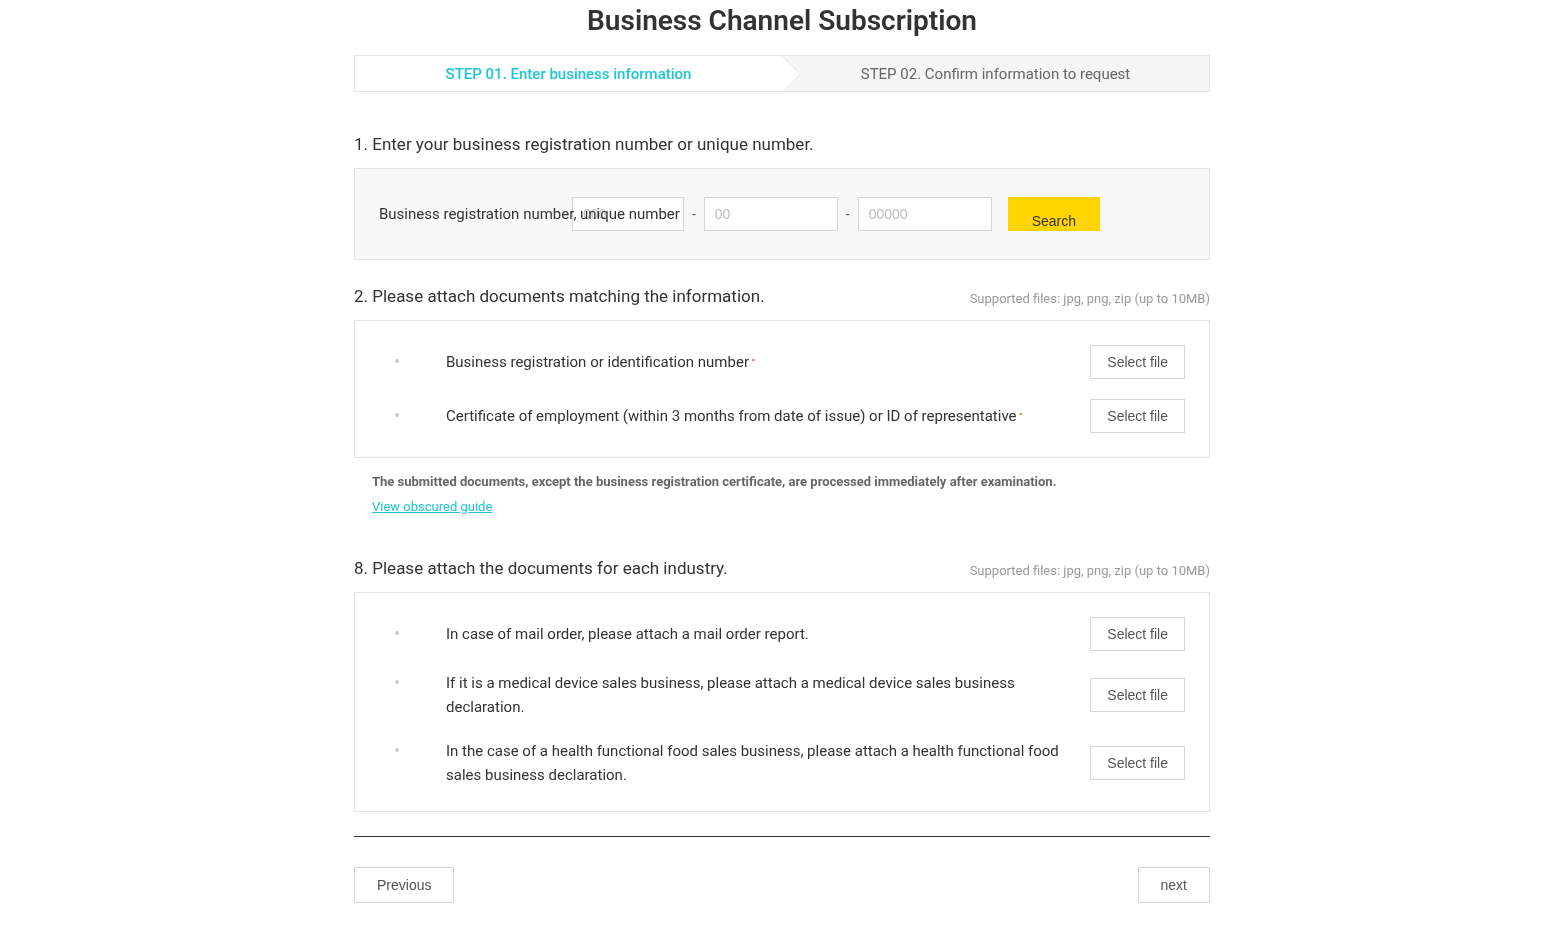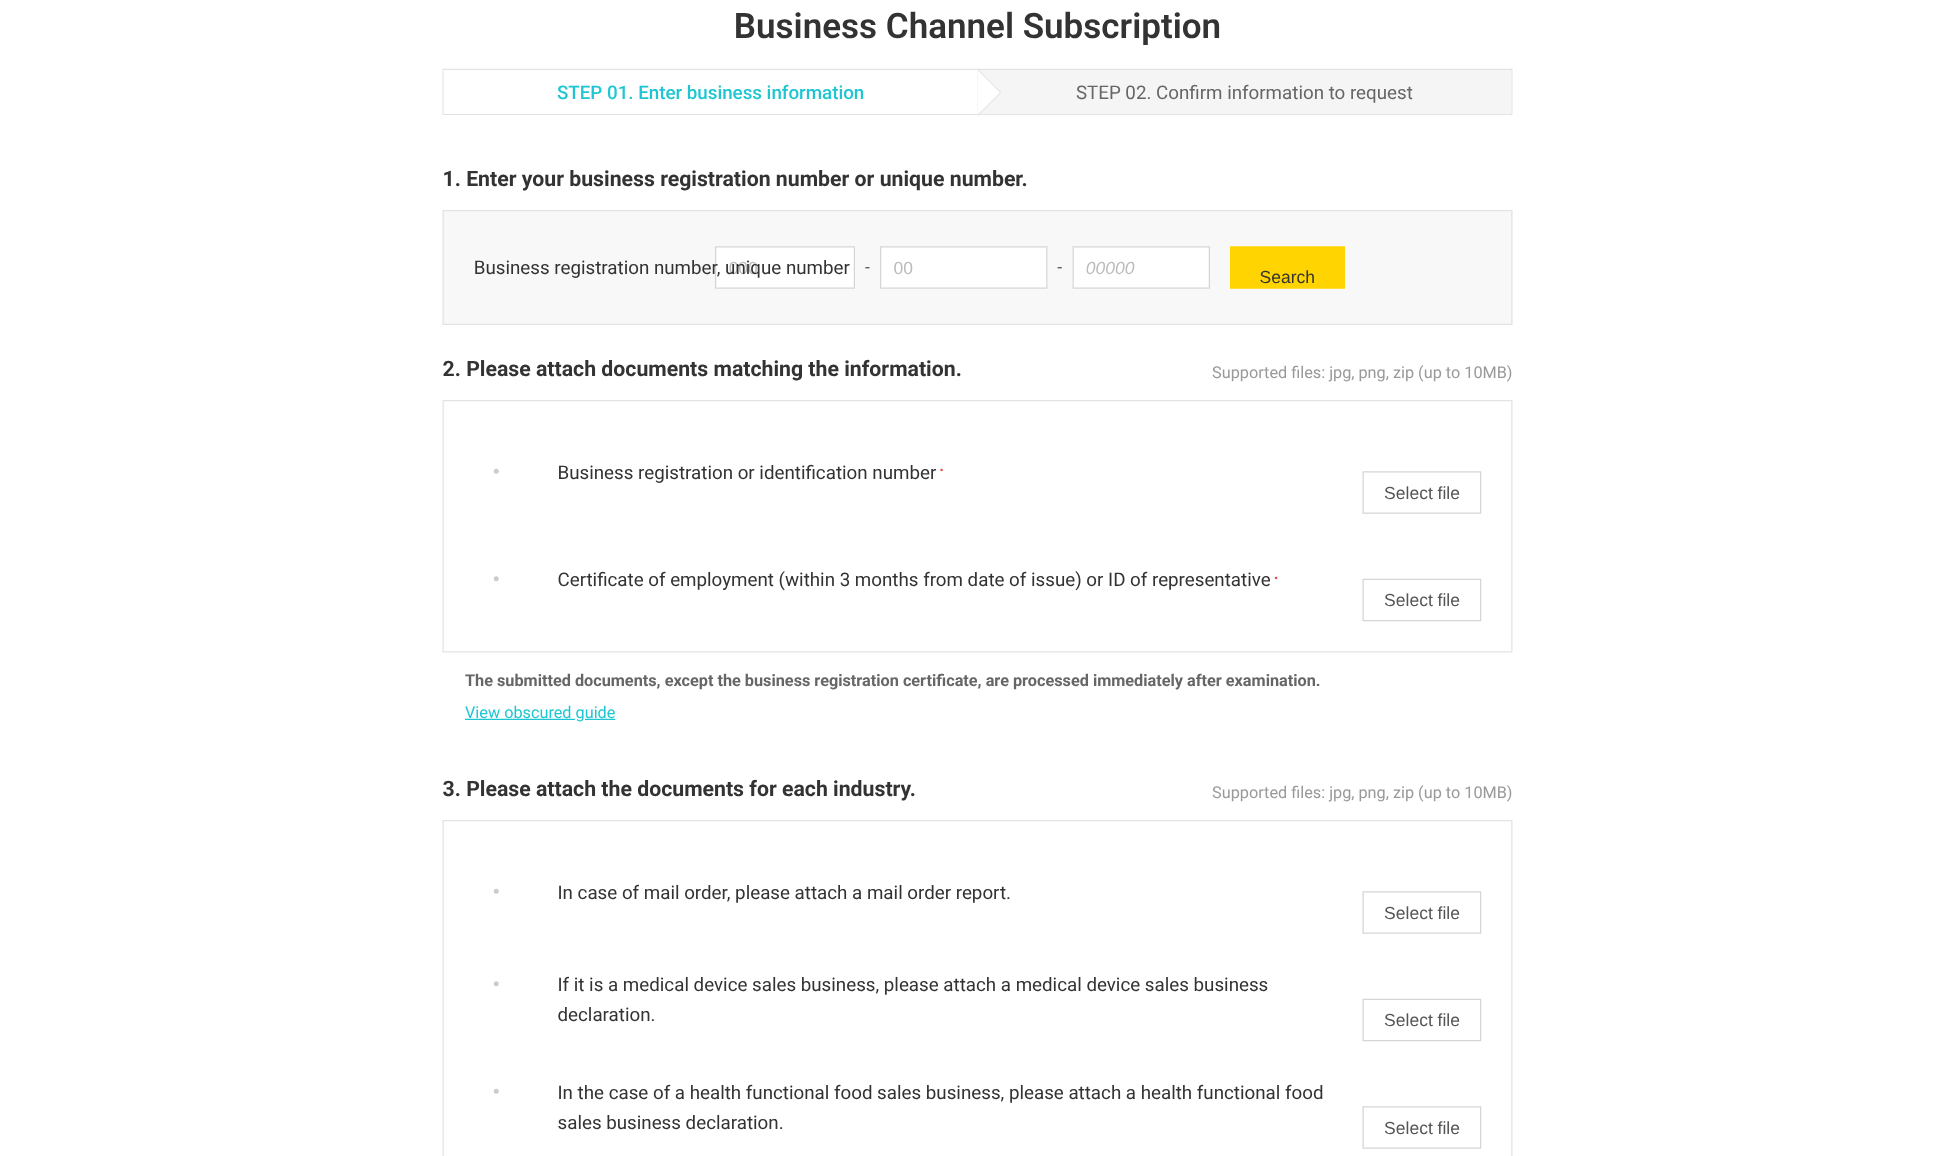--- a/index.html
+++ b/index.html
@@ -70,21 +70,21 @@
       z-index: 1;
     }
     .section-head {
       display: flex;
       justify-content: space-between;
       align-items: flex-end;
       margin-bottom: 14px;
     }
     .section-title {
       font-size: 17px;
-      font-weight: 700;
+      font-weight: 400;
       color: #333;
     }
     .section-hint {
       font-size: 13px;
       color: #999;
     }
     .box {
       border: 1px solid #e3e3e3;
       margin-bottom: 14px;
     }
@@ -111,21 +111,21 @@
     .biz-input {
       height: 34px;
       border: 1px solid #d5d5d5;
       padding: 0 10px;
       font-size: 14px;
       color: #333;
       background: #fff;
     }
     .biz-input.w1 { width: 112px; margin-left: -114px; }
     .biz-input.w2 { width: 134px; }
-    .biz-input.w3 { width: 110px; font-style: italic; }
+    .biz-input.w3 { width: 134px; }
     .biz-input::placeholder { color: #bbb; }
     .dash {
       color: #555;
       font-size: 14px;
       padding: 0 2px;
     }
     .search-btn {
       background: #ffd400;
       border: none;
       height: 34px;
@@ -136,21 +136,20 @@
       margin-left: 10px;
     }
     .doc-row {
       display: flex;
       align-items: center;
       justify-content: space-between;
       padding: 10px 0;
     }
     .doc-row .doc-right {
       flex-shrink: 0;
-      margin-top: 32px;
     }
     .doc-left {
       display: flex;
       align-items: flex-start;
       flex: 1;
       padding-right: 20px;
       gap: 37px;
     }
     .bullet {
       width: 4px;
@@ -281,21 +280,21 @@
   </div>
 
   <div class="notice-block">
     <div style="padding-left:10px;font-weight:bold;">The submitted documents, except the business registration certificate, are processed immediately after examination.</div>
     <div style="padding-left:10px; margin-top:4px;">
       <a class="masking-link">View obscured guide</a>
     </div>
   </div>
 
   <div class="section-head">
-    <div class="section-title">3. Please attach the documents for each industry.</div>
+    <div class="section-title">8. Please attach the documents for each industry.</div>
     <div class="section-hint">Supported files: jpg, png, zip (up to 10MB)</div>
   </div>
   <div class="box white">
     <div class="doc-row">
       <div class="doc-left">
         <span class="bullet"></span>
         <span class="doc-text">In case of mail order, please attach a mail order report.</span>
       </div>
       <div class="doc-right">
         <button class="select-file-btn">Select file</button>

